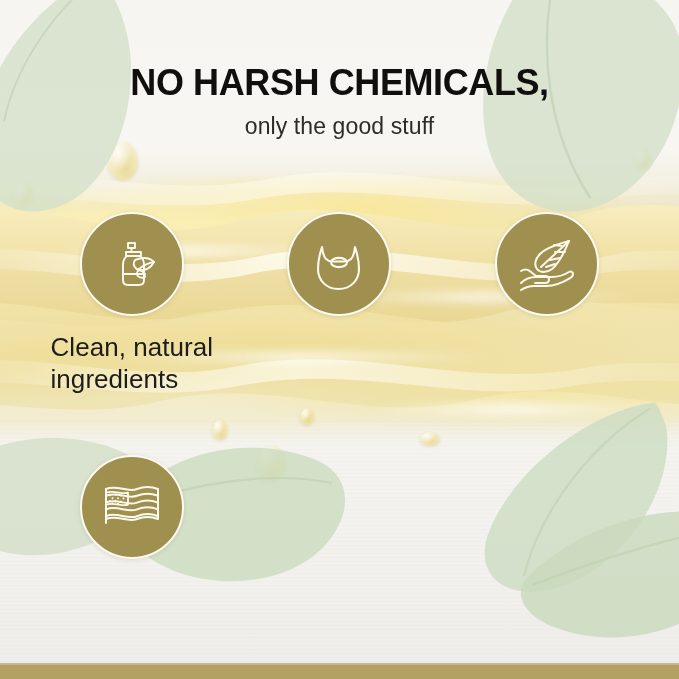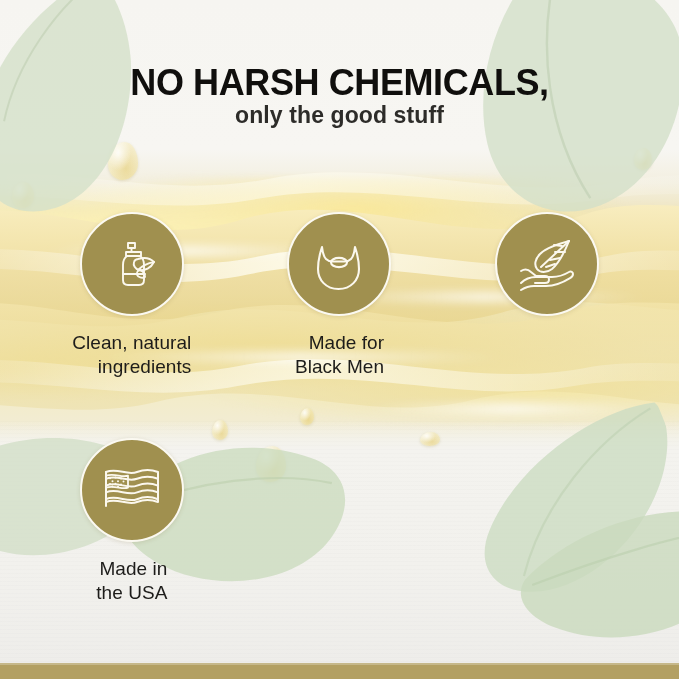--- a/index.html
+++ b/index.html
@@ -118,22 +118,23 @@
   }
   .h-title{
     font-size:36px;
     font-weight:bold;
     letter-spacing:-0.4px;
     color:#100f0d;
     line-height:1.05;
     white-space:nowrap;
   }
   .h-sub{
+    margin-top:11px;
     font-size:23px;
-    font-weight:700;
+    font-weight:400;
     color:#2d2c29;
     letter-spacing:.1px;
   }
 
   
   .grid{
     position:absolute;
     left:0; right:0; top:212px;
     display:grid;
     grid-template-columns:repeat(3, 1fr);
@@ -152,22 +153,22 @@
     background:#a0904f;
     border:2.5px solid #fbf9f1;
     display:flex;
     align-items:center;
     justify-content:center;
     box-shadow:0 1px 4px rgba(120,105,55,.18);
   }
   .badge svg{ display:block; }
   .cap{
     margin-top:15px;
-    text-align:right;
-    font-size:19px;
+    text-align:left;
+    font-size:26px;
     line-height:1.24;
     color:#1d1c1a;
     letter-spacing:.05px;
     white-space:pre-line;
   }
 
   
   .goldbar{
     position:absolute;
     left:0; right:0; bottom:0;
@@ -297,22 +298,20 @@
     </div>
 
     <div class="cell">
       <div class="badge">
         <svg width="62" height="62" viewBox="0 0 62 62" fill="none" stroke="#fbf8ee" stroke-width="2.1" stroke-linecap="round" stroke-linejoin="round">
           <path d="M14,14 c0,0 1,9 4,12 c2,2 4,2.5 6.5,2.5 h12 c2.5,0 4.5,-0.5 6.5,-2.5 c3,-3 4,-12 4,-12
                    c0,0 4,12 4,22 c0,11 -8,20 -20.5,20 C18,56 10,47 10,36 C10,26 14,14 14,14 Z"></path>
           <ellipse cx="31" cy="29.5" rx="8" ry="4.6"></ellipse>
         </svg>
       </div>
-      <div class="cap">Made for
-Black Men</div>
     </div>
 
 
     <div class="cell">
       <div class="badge">
         <svg width="64" height="56" viewBox="0 0 64 56" fill="none" stroke="#fbf8ee" stroke-width="2" stroke-linecap="round" stroke-linejoin="round">
           <path d="M54,5 C44,8 32,11 25,18 c-5,5 -6,11 -3,15 c3,4 10,4 15,0 c7,-6 13,-18 17,-28 z"></path>
           <path d="M54,5 L26,31"></path>
           <path d="M47,10 l-8,-1 M50,16 l-10,0 M45,22 l-10,2 M40,28 l-9,3"></path>
           <path d="M6,35 c3,-2 7,-2 10,1 l5,4 h9 c2.5,0 4,1.5 4,3.5 c0,2 -1.5,3.5 -4,3.5 h-10"></path>
@@ -340,21 +339,19 @@
               <circle cx="17" cy="17.2" r="1"></circle>
               <circle cx="22.5" cy="17.4" r="1"></circle>
             <circle cx="9" cy="20" r="1"></circle>
               <circle cx="14.5" cy="19.8" r="1"></circle>
               <circle cx="20" cy="20.4" r="1"></circle>
             <circle cx="11.5" cy="22.6" r="1"></circle>
               <circle cx="17" cy="22.8" r="1"></circle>
           </g>
         </svg>
       </div>
-      <div class="cap">Made in
-the USA</div>
     </div>
 
   </div>
 
   <div class="goldbar"></div>
 
 </div>
 
 </body></html>

